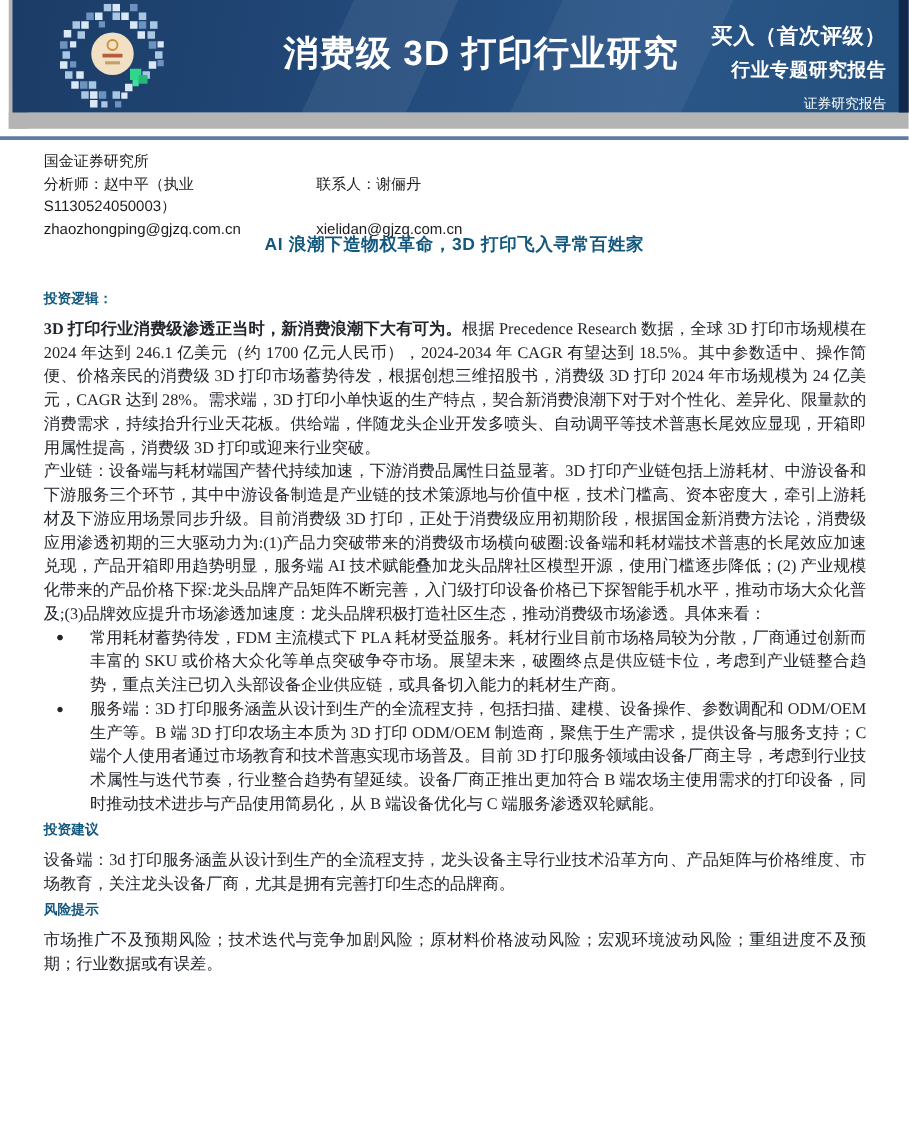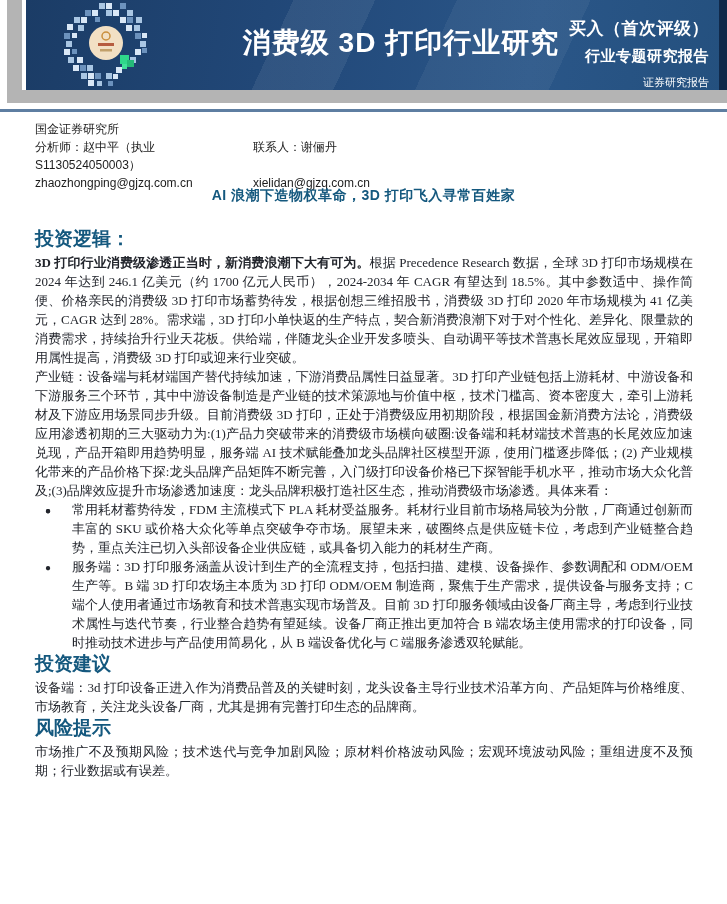--- a/index.html
+++ b/index.html
@@ -2,21 +2,21 @@
 <html><head>
 <meta charset="utf-8">
 <style>
   html,body{margin:0;padding:0;}
   body{width:727px;height:904px;background:#ffffff;font-family:"Liberation Sans",sans-serif;}
   .page{position:relative;width:727px;height:904px;background:#fff;overflow:hidden;}
 
   
   .frame-left{position:absolute;left:7px;top:0;width:15px;height:103px;background:#b4b4b4;}
   .frame-bottom{position:absolute;left:7px;top:90px;right:0;height:13px;background:#b4b4b4;}
-  .banner{position:absolute;left:26px;top:0;right:0;height:90px;
+  .banner{position:absolute;left:10px;top:0;right:0;height:90px;
     background:linear-gradient(100deg,#1b3c66 0%,#22497a 40%,#2a5688 72%,#24507e 100%);}
   .banner::before{content:"";position:absolute;inset:0;
     background:linear-gradient(115deg,transparent 0 36%,rgba(255,255,255,.07) 36% 47%,transparent 47% 58%,rgba(255,255,255,.05) 58% 76%,transparent 76%);}
   .banner-edge{position:absolute;right:0;top:0;width:8px;height:90px;background:#10294a;}
   .logo{position:absolute;left:38px;top:3px;width:84px;height:84px;}
   .banner-title{position:absolute;left:180px;top:24px;width:390px;text-align:center;
     color:#fff;font-size:28px;font-weight:bold;letter-spacing:1px;white-space:nowrap;}
   .banner-right{position:absolute;right:18px;top:17px;text-align:right;color:#fff;}
   .rating{font-size:17px;font-weight:bold;letter-spacing:.5px;margin-left:20px;}
   .rtype{font-size:15px;font-weight:bold;margin-top:7px;letter-spacing:.5px;}
@@ -29,21 +29,21 @@
   .meta-row{display:flex;}
   .meta-col1{width:218px;}
 
   
   .report-title{position:absolute;left:0;top:187px;width:100%;text-align:center;
     font-size:14px;font-weight:bold;color:#14587e;letter-spacing:.5px;}
 
   
   .content{position:absolute;left:35px;top:227px;width:658px;color:#22252c;
     font-family:"Liberation Serif",serif;font-size:13px;line-height:19px;text-align:justify;}
-  .sec{font-family:"Liberation Sans",sans-serif;font-size:19px;font-weight:bold;
+  .sec{font-family:"Liberation Sans",sans-serif;font-size:11px;font-weight:bold;
     color:#14587e;margin:1px 0 3px;line-height:22px;text-align:left;}
   .content p{margin:0;}
   .lead{font-weight:bold;}
   ul.points{margin:0;padding:0;list-style:none;}
   ul.points li{position:relative;padding-left:37px;}
   .bullet{position:absolute;left:10px;top:1px;font-size:10px;color:#22252c;}
 </style>
 </head>
 <body>
 
@@ -131,26 +131,26 @@
     <div class="meta-row">
       <span class="meta-col1">zhaozhongping@gjzq.com.cn</span>
       <span>xielidan@gjzq.com.cn</span>
     </div>
   </div>
 
   <div class="report-title">AI 浪潮下造物权革命，3D 打印飞入寻常百姓家</div>
 
   <div class="content">
     <div class="sec">投资逻辑：</div>
-    <p><span class="lead">3D 打印行业消费级渗透正当时，新消费浪潮下大有可为。</span><span>根据 Precedence Research 数据，全球 3D 打印市场规模在 2024 年达到 246.1 亿美元（约 1700 亿元人民币），2024-2034 年 CAGR 有望达到 18.5%。其中参数适中、操作简便、价格亲民的消费级 3D 打印市场蓄势待发，根据创想三维招股书，消费级 3D 打印 2020 年市场规模为 41 亿美元，CAGR 达到 28%。需求端，3D 打印小单快返的生产特点，契合新消费浪潮下对于对个性化、差异化、限量款的消费需求，持续抬升行业天花板。供给端，伴随龙头企业开发多喷头、自动调平等技术普惠长尾效应显现，开箱即用属性提高，消费级 3D 打印或迎来行业突破。</span></p>
+    <p><span class="lead">3D 打印行业消费级渗透正当时，新消费浪潮下大有可为。</span><span>根据 Precedence Research 数据，全球 3D 打印市场规模在 2024 年达到 246.1 亿美元（约 1700 亿元人民币），2024-2034 年 CAGR 有望达到 18.5%。其中参数适中、操作简便、价格亲民的消费级 3D 打印市场蓄势待发，根据创想三维招股书，消费级 3D 打印 2024 年市场规模为 24 亿美元，CAGR 达到 28%。需求端，3D 打印小单快返的生产特点，契合新消费浪潮下对于对个性化、差异化、限量款的消费需求，持续抬升行业天花板。供给端，伴随龙头企业开发多喷头、自动调平等技术普惠长尾效应显现，开箱即用属性提高，消费级 3D 打印或迎来行业突破。</span></p>
     <p>产业链：设备端与耗材端国产替代持续加速，下游消费品属性日益显著。3D 打印产业链包括上游耗材、中游设备和下游服务三个环节，其中中游设备制造是产业链的技术策源地与价值中枢，技术门槛高、资本密度大，牵引上游耗材及下游应用场景同步升级。目前消费级 3D 打印，正处于消费级应用初期阶段，根据国金新消费方法论，消费级应用渗透初期的三大驱动力为:(1)产品力突破带来的消费级市场横向破圈:设备端和耗材端技术普惠的长尾效应加速兑现，产品开箱即用趋势明显，服务端 AI 技术赋能叠加龙头品牌社区模型开源，使用门槛逐步降低；(2) 产业规模化带来的产品价格下探:龙头品牌产品矩阵不断完善，入门级打印设备价格已下探智能手机水平，推动市场大众化普及;(3)品牌效应提升市场渗透加速度：龙头品牌积极打造社区生态，推动消费级市场渗透。具体来看：</p>
     <ul class="points">
       <li><span class="bullet">●</span></li>
       <li><span class="bullet">●</span><span>常用耗材蓄势待发，FDM 主流模式下 PLA 耗材受益服务。耗材行业目前市场格局较为分散，厂商通过创新而丰富的 SKU 或价格大众化等单点突破争夺市场。展望未来，破圈终点是供应链卡位，考虑到产业链整合趋势，重点关注已切入头部设备企业供应链，或具备切入能力的耗材生产商。</span></li>
       <li><span class="bullet">●</span><span>服务端：3D 打印服务涵盖从设计到生产的全流程支持，包括扫描、建模、设备操作、参数调配和 ODM/OEM 生产等。B 端 3D 打印农场主本质为 3D 打印 ODM/OEM 制造商，聚焦于生产需求，提供设备与服务支持；C 端个人使用者通过市场教育和技术普惠实现市场普及。目前 3D 打印服务领域由设备厂商主导，考虑到行业技术属性与迭代节奏，行业整合趋势有望延续。设备厂商正推出更加符合 B 端农场主使用需求的打印设备，同时推动技术进步与产品使用简易化，从 B 端设备优化与 C 端服务渗透双轮赋能。</span></li>
     </ul>
     <div class="sec">投资建议</div>
-    <p>设备端：3d 打印设备正进入作为消费品普及的关键时刻，龙头设备主导行业技术沿革方向、产品矩阵与价格维度、市场教育，关注龙头设备厂商，尤其是拥有完善打印生态的品牌商。</p>
+    <p>设备端：3d 打印服务涵盖从设计到生产的全流程支持，龙头设备主导行业技术沿革方向、产品矩阵与价格维度、市场教育，关注龙头设备厂商，尤其是拥有完善打印生态的品牌商。</p>
     <div class="sec">风险提示</div>
     <p>市场推广不及预期风险；技术迭代与竞争加剧风险；原材料价格波动风险；宏观环境波动风险；重组进度不及预期；行业数据或有误差。</p>
   </div>
 
 </div>
 
 </body></html>

